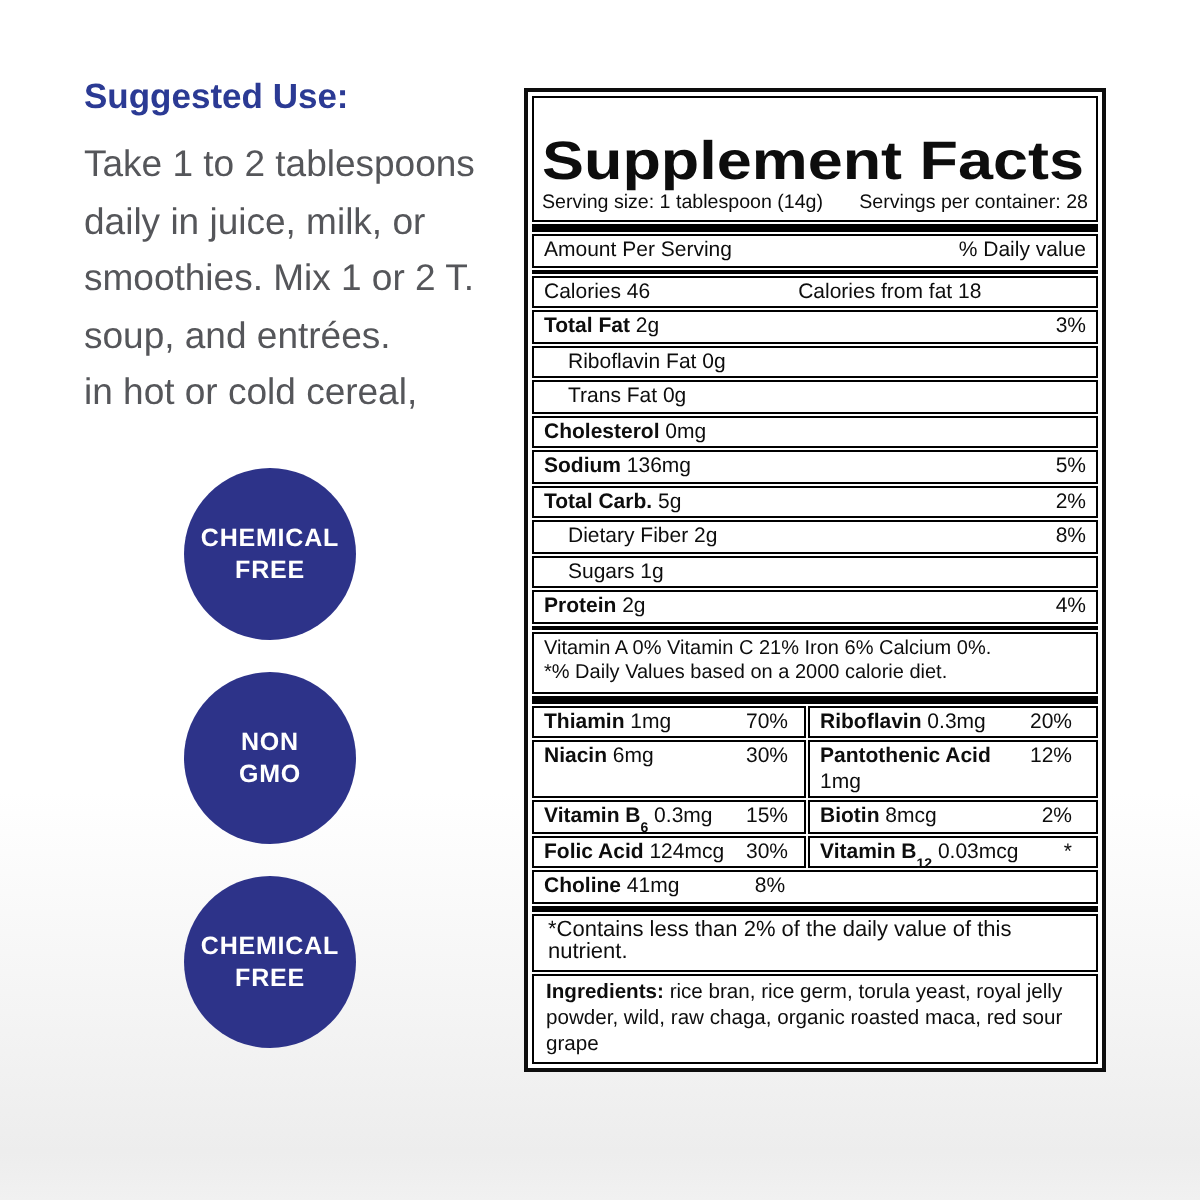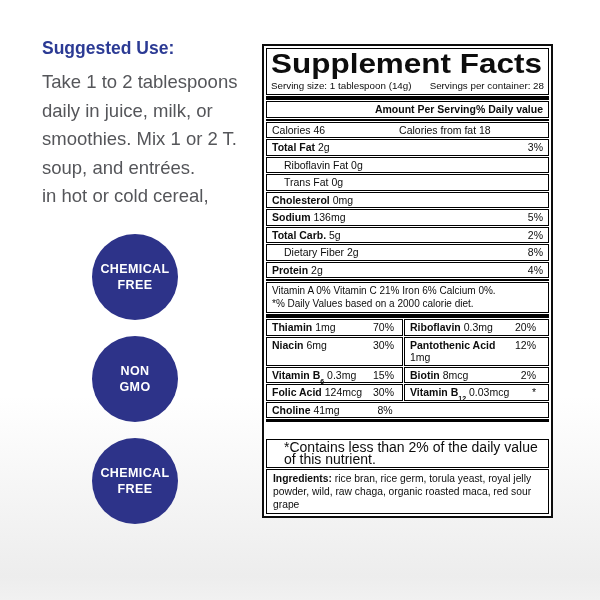--- a/index.html
+++ b/index.html
@@ -18,42 +18,42 @@
     background:var(--navy);color:#fff;display:flex;flex-direction:column;
     align-items:center;justify-content:center;font-weight:700;font-size:12.5px;
     line-height:16px;letter-spacing:.4px;text-align:center;
   }
   .badge1{top:234px;} .badge2{top:336px;} .badge3{top:438px;}
   
   .panel{
     position:absolute;left:262px;top:44px;width:291px;box-sizing:border-box;
     border:2px solid #0d0d0d;background:#fff;padding:2px;color:#0d0d0d;
   }
-  .hdr-box{border:1px solid #000;padding:2px 4px 3px 4px;background:#fff;}
+  .hdr-box{border:1px solid #000;padding:18px 4px 3px 4px;background:#fff;}
   .sf-title{font-weight:700;font-size:26px;line-height:27px;white-space:nowrap;
     transform:scale(1.21,1.04);transform-origin:0 50%;letter-spacing:0px;}
   .serving{display:flex;justify-content:space-between;font-size:9.8px;margin-top:2px;}
   .bar{background:#000;margin-top:1px;}
   .h4{height:4px;} .h3{height:3px;} .h2{height:2px;}
   .row{display:flex;justify-content:space-between;align-items:center;border:1px solid #000;
     background:#fff;padding:1px 5px;font-size:10.5px;line-height:12.5px;margin-top:1px;}
   .row.indent{padding-left:17px;}
-  .hdr-row{font-weight:700;justify-content:flex-end;}
+  .hdr-row{font-weight:400;}
   .cal-row{justify-content:flex-start;position:relative;}
   .cal-from{position:absolute;left:47%;}
   .note-box{border:1px solid #000;padding:2px 5px;font-size:10px;line-height:12.5px;margin-top:1px;background:#fff;}
   .vrow{display:flex;margin-top:1px;}
   .vcell{box-sizing:border-box;display:flex;justify-content:space-between;border:1px solid #000;
     padding:1px 8px 1px 5px;font-size:10.5px;line-height:12.5px;background:#fff;}
   .vcell.leftc{flex:0 0 137px;margin-right:1px;}
   .vcell.rightc{flex:1;padding-right:12px;}
   .vcell.full{flex:1;justify-content:flex-start;}
   .full-inner{width:45%;display:flex;justify-content:space-between;}
   sub{font-size:7px;line-height:0;position:relative;top:2px;}
-  .foot-box{border:1px solid #000;padding:2px 5px 2px 17px;font-size:14px;line-height:11.5px;margin-top:17px;background:#fff;}
+  .foot-box{border:1px solid #000;padding:2px 5px 2px 7px;font-size:11px;line-height:11.5px;margin-top:1px;background:#fff;}
   .ing-box{border:1px solid #000;padding:2px 6px;font-size:10.3px;line-height:13px;margin-top:1px;background:#fff;}
 </style>
 </head>
 <body>
 
 <div class="stage" style="--navy: #2d3389; --blue-heading: #2b3a94; --body-gray: #55565a;">
 
   <div class="suggested">
     <h2 class="sug-heading">Suggested Use:</h2>
     <div class="sug-line">Take 1 to 2 tablespoons</div>
@@ -119,20 +119,24 @@
           <span>5%</span>
         </div>
         <div class="row">
           <span><b>Total Carb.</b> 5g</span>
           <span>2%</span>
         </div>
         <div class="row indent">
           <span>Dietary Fiber 2g</span>
           <span>8%</span>
         </div>
+        <div class="row indent">
+          <span>Sugars 1g</span>
+          <span></span>
+        </div>
         <div class="row">
           <span><b>Protein</b> 2g</span>
           <span>4%</span>
         </div>
       </div>
 
     <div class="bar h2"></div>
     <div class="note-box">
       <div>Vitamin A 0% Vitamin C 21% Iron 6% Calcium 0%.</div>
       <div>*% Daily Values based on a 2000 calorie diet.</div>

